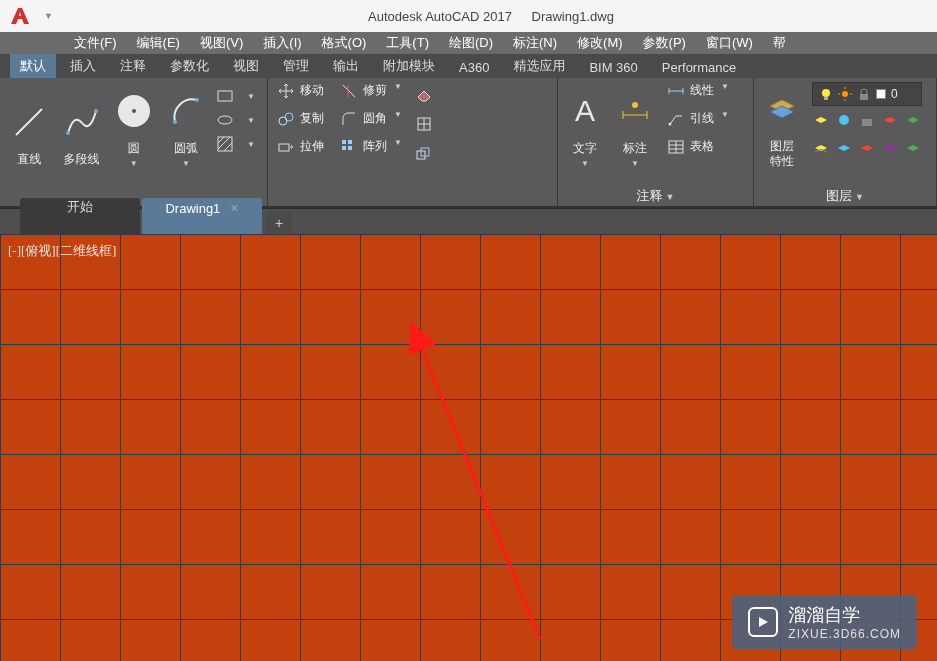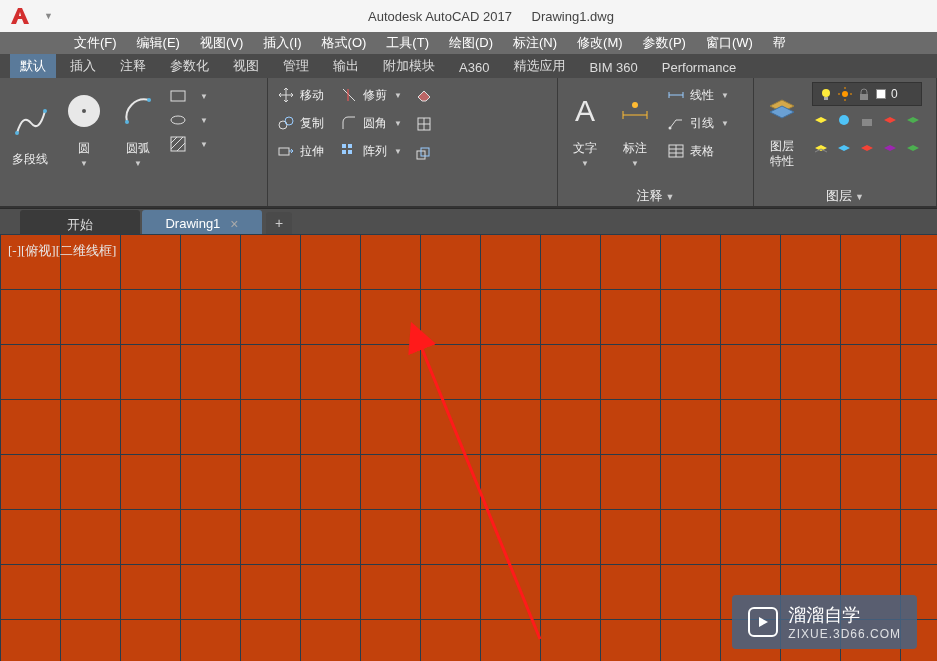--- a/index.html
+++ b/index.html
@@ -15,29 +15,29 @@
 .ribbon-tab{padding:3px 10px;cursor:pointer;background:#4a4a4a;color:#ddd}
 .ribbon-tab.active{background:#5a7a9a;color:#fff}
 .ribbon{height:130px;background:#5a5a5a;display:flex;border-bottom:2px solid #333}
 .panel{border-right:1px solid #3a3a3a;display:flex;flex-direction:column;padding:4px 6px 0 6px}
 .panel-body{flex:1;display:flex;align-items:flex-start;gap:6px}
 .panel-title{height:20px;text-align:center;color:#eee;font-size:13px;padding:1px 0;position:relative;cursor:pointer}
 .panel-title .drop{font-size:9px;margin-left:3px;color:#ccc}
 .big-btn{display:flex;flex-direction:column;align-items:center;justify-content:flex-end;width:48px;height:88px;color:#eee;font-size:12px;cursor:pointer;gap:4px;padding-bottom:2px}
 .big-btn .ic{width:36px;height:50px;display:flex;align-items:center;justify-content:center}
 .big-btn .drop{font-size:8px;color:#ccc;margin-top:-2px}
-.small-row{display:flex;align-items:center;gap:5px;color:#eee;font-size:12px;height:26px;cursor:pointer;padding:0 3px}
+.small-row{display:flex;gap:5px;color:#eee;font-size:12px;height:26px;cursor:pointer;padding:0 3px}
 .small-row .ic{width:18px;height:18px;display:flex;align-items:center;justify-content:center}
 .small-row .drop{font-size:8px;color:#ccc;margin-left:2px}
 .col{display:flex;flex-direction:column;gap:2px}
 .icon-grid{display:flex;flex-direction:column;gap:4px;margin-top:4px}
 .icon-grid .row{display:flex;gap:6px}
 .icon-grid .ic{width:20px;height:20px;display:flex;align-items:center;justify-content:center;cursor:pointer}
 .doc-tabs{height:26px;background:#4f4f4f;display:flex;align-items:flex-end;padding-left:20px;gap:2px;border-top:1px solid #2a2a2a}
-.doc-tab{height:24px;padding:6px 18px;background:#3a3a3a;color:#ddd;font-size:13px;border-radius:3px 3px 0 0;display:flex;align-items:flex-start;gap:10px;cursor:pointer;min-width:120px;justify-content:center}
+.doc-tab{height:16px;padding:18px 18px;background:#3a3a3a;color:#ddd;font-size:13px;border-radius:3px 3px 0 0;display:flex;align-items:flex-end;gap:10px;cursor:pointer;min-width:120px;justify-content:center}
 .doc-tab.active{background:#5a7a9a;color:#fff}
 .doc-tab .close{color:#aaa;font-size:14px;cursor:pointer}
 .doc-add{width:26px;height:22px;background:#4a4a4a;color:#ccc;display:flex;align-items:center;justify-content:center;border-radius:3px 3px 0 0;cursor:pointer;font-size:14px;margin-left:2px}
 .canvas{position:relative;height:427px;background:#c2410c;overflow:hidden}
 .grid-v,.grid-h{position:absolute;background:#2a3b4a}
 .grid-v{width:1px;top:0;bottom:0}
 .grid-h{height:1px;left:0;right:0}
 .view-label{position:absolute;top:8px;left:8px;color:#e8e8e8;font-size:13px;font-family:SimSun}
 .arrow{position:absolute;pointer-events:none}
 .watermark{position:absolute;bottom:12px;right:20px;background:rgba(70,100,130,.85);padding:8px 16px;border-radius:4px;display:flex;align-items:center;gap:10px}
@@ -93,20 +93,28 @@
   <div class="ribbon-tab">A360</div>
   <div class="ribbon-tab">精选应用</div>
   <div class="ribbon-tab">BIM 360</div>
   <div class="ribbon-tab">Performance</div>
 </div>
 
 <div class="ribbon">
 
   <div class="panel" style="width:268px">
     <div class="panel-body">
+      <div class="big-btn">
+        <div class="ic">
+            <svg width="34" height="34">
+              <line x1="4" y1="30" x2="30" y2="4" stroke="#e8e8e8" stroke-width="2"></line>
+            </svg>
+          </div>
+        <span>直线</span>
+      </div>
       <div class="big-btn">
         <div class="ic">
             <svg width="34" height="34">
               <path d="M4 28 Q10 8 18 18 T32 6" stroke="#e8e8e8" stroke-width="2" fill="none"></path>
               <circle cx="4" cy="28" r="2" fill="#5ab4e0"></circle>
               <circle cx="32" cy="6" r="2" fill="#5ab4e0"></circle>
             </svg>
           </div>
         <span>多段线</span>
       </div>

